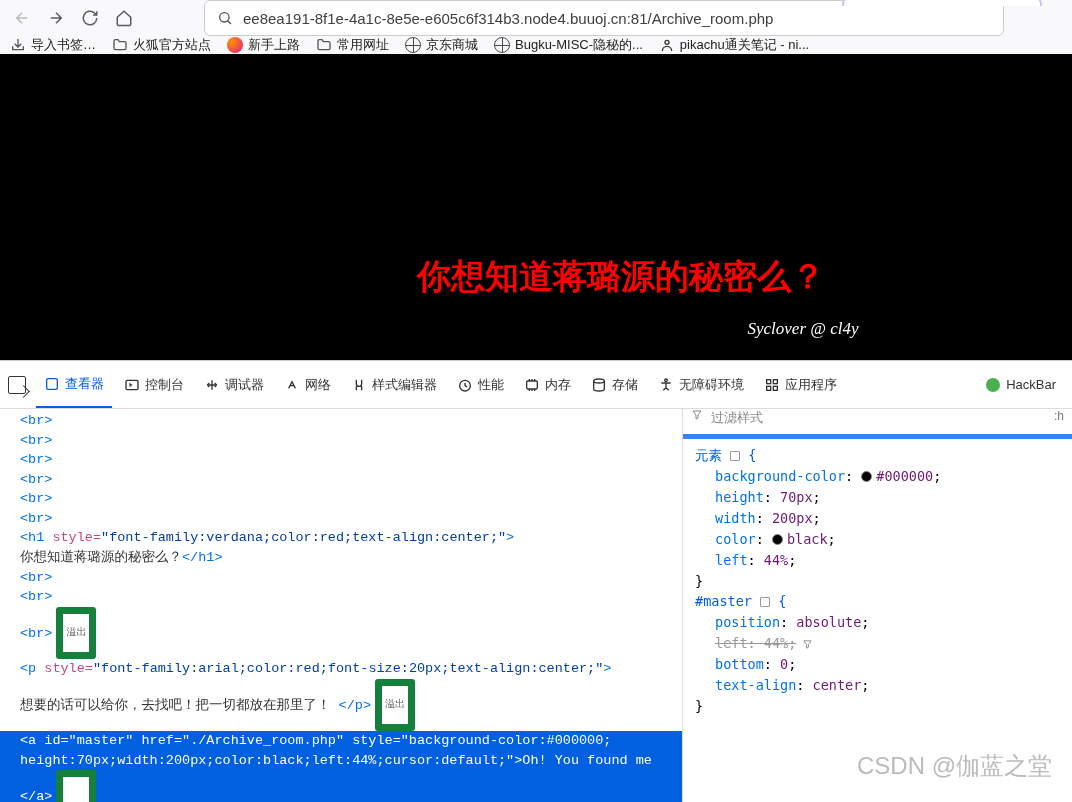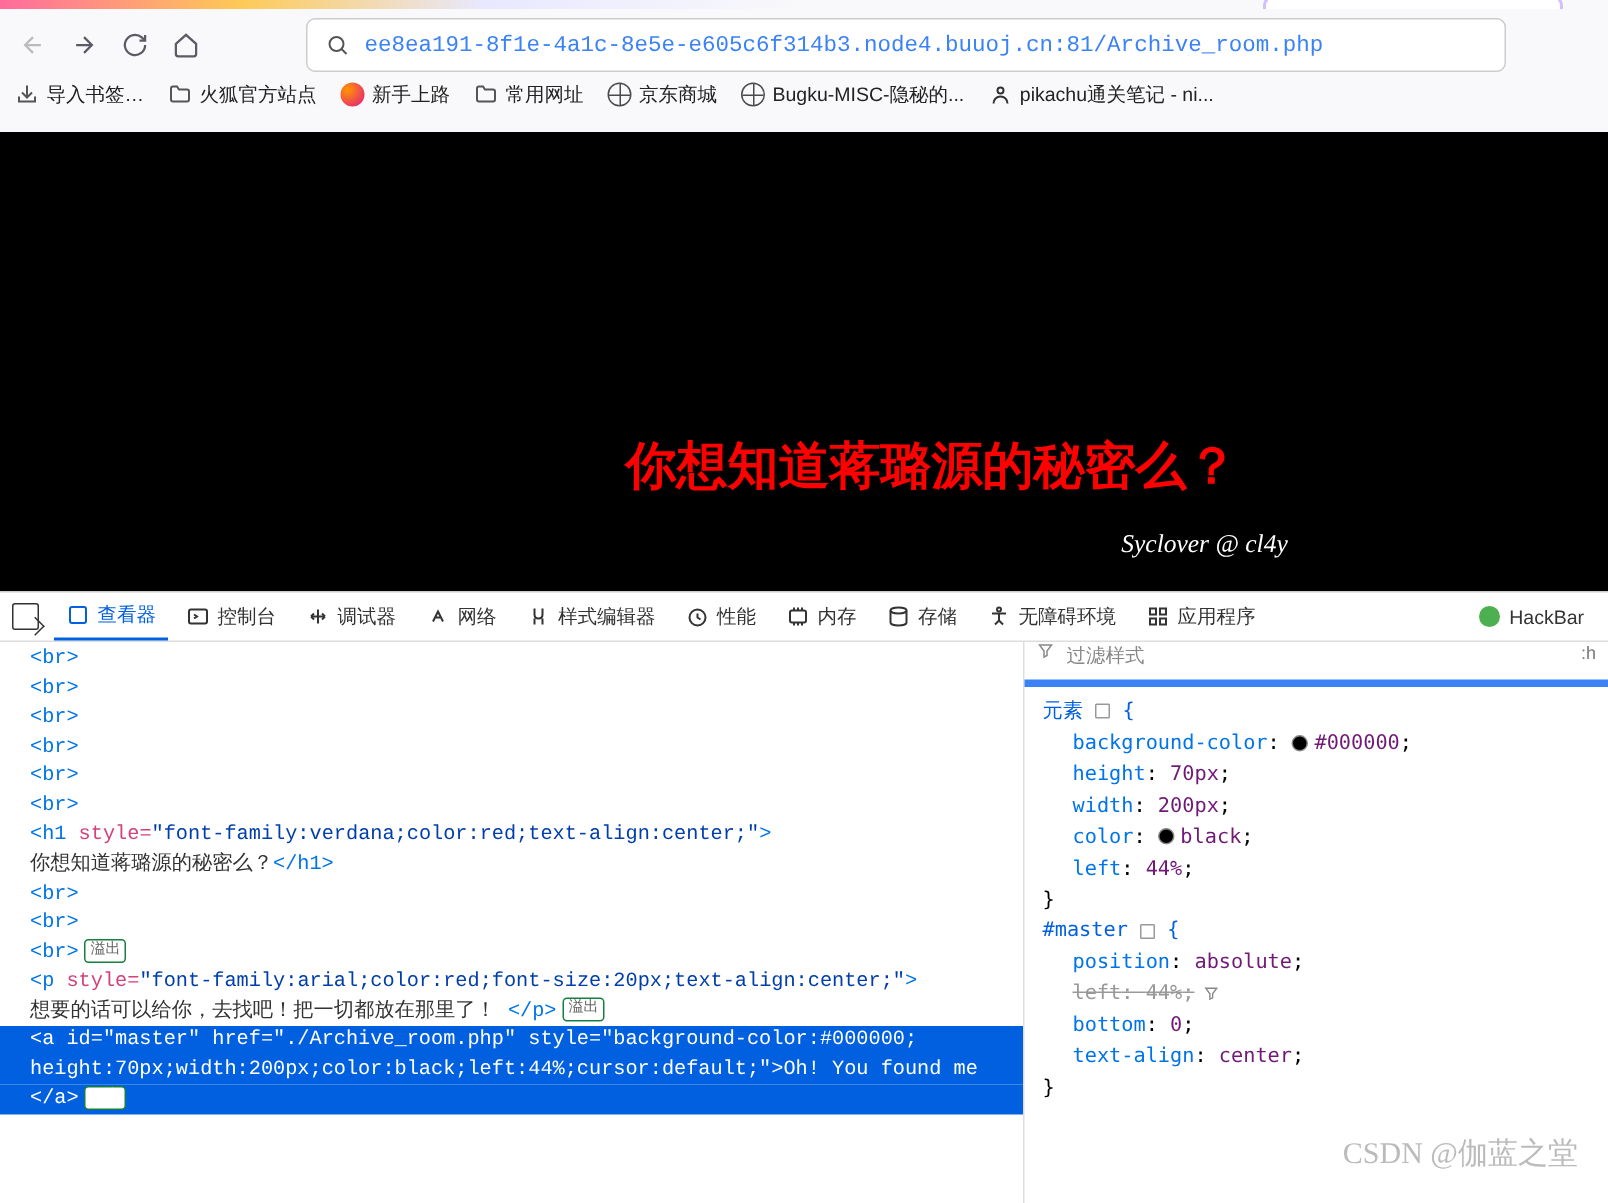--- a/index.html
+++ b/index.html
@@ -6,36 +6,36 @@
 body{font-family:"Microsoft YaHei",Arial,sans-serif;font-size:14px;background:#fff;overflow:hidden}
 .chrome{width:1072px;height:802px;background:#f9f9fb;position:relative;display:flex;flex-direction:column}
 
 .tabbar{height:6px;background:linear-gradient(90deg,#ff6b9d 0%,#feca57 15%,#e8e8ff 30%,#f9f9fb 50%);position:relative}
 .tabghost{position:absolute;right:30px;top:-4px;width:200px;height:10px;border:2px solid #d0c0ff;border-bottom:none;border-radius:8px 8px 0 0;background:#fff}
 
 .toolbar{height:48px;display:flex;align-items:center;padding:0 12px;gap:14px}
 .navbtn{width:20px;height:20px;display:flex;align-items:center;justify-content:center;color:#5b5b66;cursor:pointer}
 .navbtn.dis{color:#bbb}
 .urlbar{flex:1;height:36px;background:#fff;border:1px solid #ccc;border-radius:6px;display:flex;align-items:center;padding:0 12px;gap:10px;max-width:800px;margin:0 auto}
-.urlbar input{flex:1;border:none;outline:none;font-size:15px;color:#3b82f6;font-family:Liberation Mono, monospace}
+.urlbar input{flex:1;border:none;outline:none;font-size:15px;color:#404040;font-family:Liberation Sans, sans-serif}
 
 .bookmarks{height:34px;display:flex;align-items:flex-start;padding:0 10px;gap:16px;font-size:13px}
 .bm{display:flex;align-items:center;gap:5px;color:#222;cursor:pointer;white-space:nowrap}
 .bicon{width:16px;height:16px;display:inline-flex;align-items:center;justify-content:center}
 .ffox{background:radial-gradient(circle at 30% 30%,#ff9500,#e31587);border-radius:50%}
 .globe{border:1.5px solid #4a4a4a;border-radius:50%;position:relative}
 .globe::before{content:"";position:absolute;left:50%;top:0;bottom:0;width:1px;background:#4a4a4a}
 .globe::after{content:"";position:absolute;top:50%;left:0;right:0;height:1px;background:#4a4a4a}
 
 .page{flex-shrink:0;height:306px;background:#000;position:relative;overflow:hidden}
 .page h1{font-family:verdana;color:red;text-align:center;font-size:34px;font-weight:bold;position:absolute;top:200px;left:170px;right:0}
 .page .sig{color:#fff;font-style:italic;font-family:Georgia,serif;position:absolute;top:265px;left:534px;right:0;text-align:center;font-size:17px}
 
 .devtools{flex:1;display:flex;flex-direction:column;background:#fff;border-top:1px solid #ccc}
-.dt-tabs{height:33px;display:flex;align-items:center;padding:0 8px;gap:4px;border-bottom:1px solid #ddd}
+.dt-tabs{height:48px;display:flex;align-items:center;padding:0 8px;gap:4px;border-bottom:1px solid #ddd}
 .dt-tab{display:flex;align-items:center;gap:5px;padding:0 8px;height:100%;font-size:13px;cursor:pointer;color:#333}
 .dt-tab.active{color:#0060df;border-bottom:2px solid #0060df}
 .dticon{width:16px;height:16px;display:inline-flex;align-items:center;justify-content:center}
 .hackbar{margin-left:auto;display:flex;align-items:center;gap:6px}
 .hackdot{width:14px;height:14px;background:#4caf50;border-radius:50%}
 .picker{width:18px;height:18px;border:1.5px solid #333;border-radius:2px;position:relative;margin-right:6px;cursor:pointer}
 .picker::after{content:"";position:absolute;right:-3px;bottom:-3px;width:8px;height:8px;border-right:1.5px solid #333;border-bottom:1.5px solid #333;transform:rotate(-45deg)}
 
 .dt-body{flex:1;display:flex;overflow:hidden}
 .dt-left{width:683px;display:flex;flex-direction:column;border-right:1px solid #ddd}
@@ -45,36 +45,36 @@
 .dt-tools span{font-size:18px;color:#555;cursor:pointer}
 
 .markup{flex:1;overflow:auto;font-family:Liberation Mono, monospace;font-size:13.5px;padding:2px 0;line-height:1.45}
 .markup .ln{padding:0 20px;white-space:nowrap}
 .markup .tag{color:#0074e8}
 .markup .attr{color:#d1437b}
 .markup .val{color:#003eaa}
 .markup .txt{color:#333}
 .markup .sel{background:#0060df;color:#fff}
 .markup .sel *{color:#fff !important;text-decoration-color:#fff}
-.badge{display:inline-block;border:1px solid #15803d;border-radius:3px;padding:0 3px;font-size:10px;color:#666;background:#fff;margin-left:4px;vertical-align:middle}
+.badge{display:inline-block;border:7px solid #15803d;border-radius:3px;padding:12px 3px;font-size:10px;color:#666;background:#fff;margin-left:4px;vertical-align:middle}
 
 .dt-right{flex:1;display:flex;flex-direction:column}
 .filter{height:30px;border-bottom:5px solid #3b82f6;display:flex;padding:0 8px;gap:8px;color:#888;font-size:13px}
 .filter .hov{margin-left:auto;color:#777;font-size:12px}
 .rules{flex:1;overflow:auto;font-family:Consolas,monospace;font-size:13.5px;padding:6px 12px;line-height:1.55}
 .rules .sel2{color:#0060df}
 .rules .sel2 .tgt{width:10px;height:10px;display:inline-block;border:1.5px solid #999;border-radius:1px;vertical-align:middle}
 .rules .prop{color:#0074e8;margin-left:20px}
 .rules .cval{color:#701a75}
 .rules .swatch{display:inline-block;width:11px;height:11px;border-radius:50%;border:1px solid #888;vertical-align:middle;margin-right:4px}
 .rules .struck{text-decoration:line-through;color:#999}
 .rules .struck .prop,.rules .struck .cval{color:#999}
 .funnel{display:inline-block;width:11px;height:11px;margin-left:6px;vertical-align:middle}
 
-.watermark{position:absolute;right:20px;bottom:20px;color:#bbb;font-size:20px;pointer-events:none;font-family:Liberation Serif, serif}
+.watermark{position:absolute;right:20px;bottom:20px;color:#bbb;font-size:24px;pointer-events:none;font-family:Liberation Sans, sans-serif}
 </style>
 </head>
 <body>
 
 <div class="chrome">
   <div class="tabbar">
       <div class="tabghost"></div>
     </div>
 
   <div class="toolbar">

